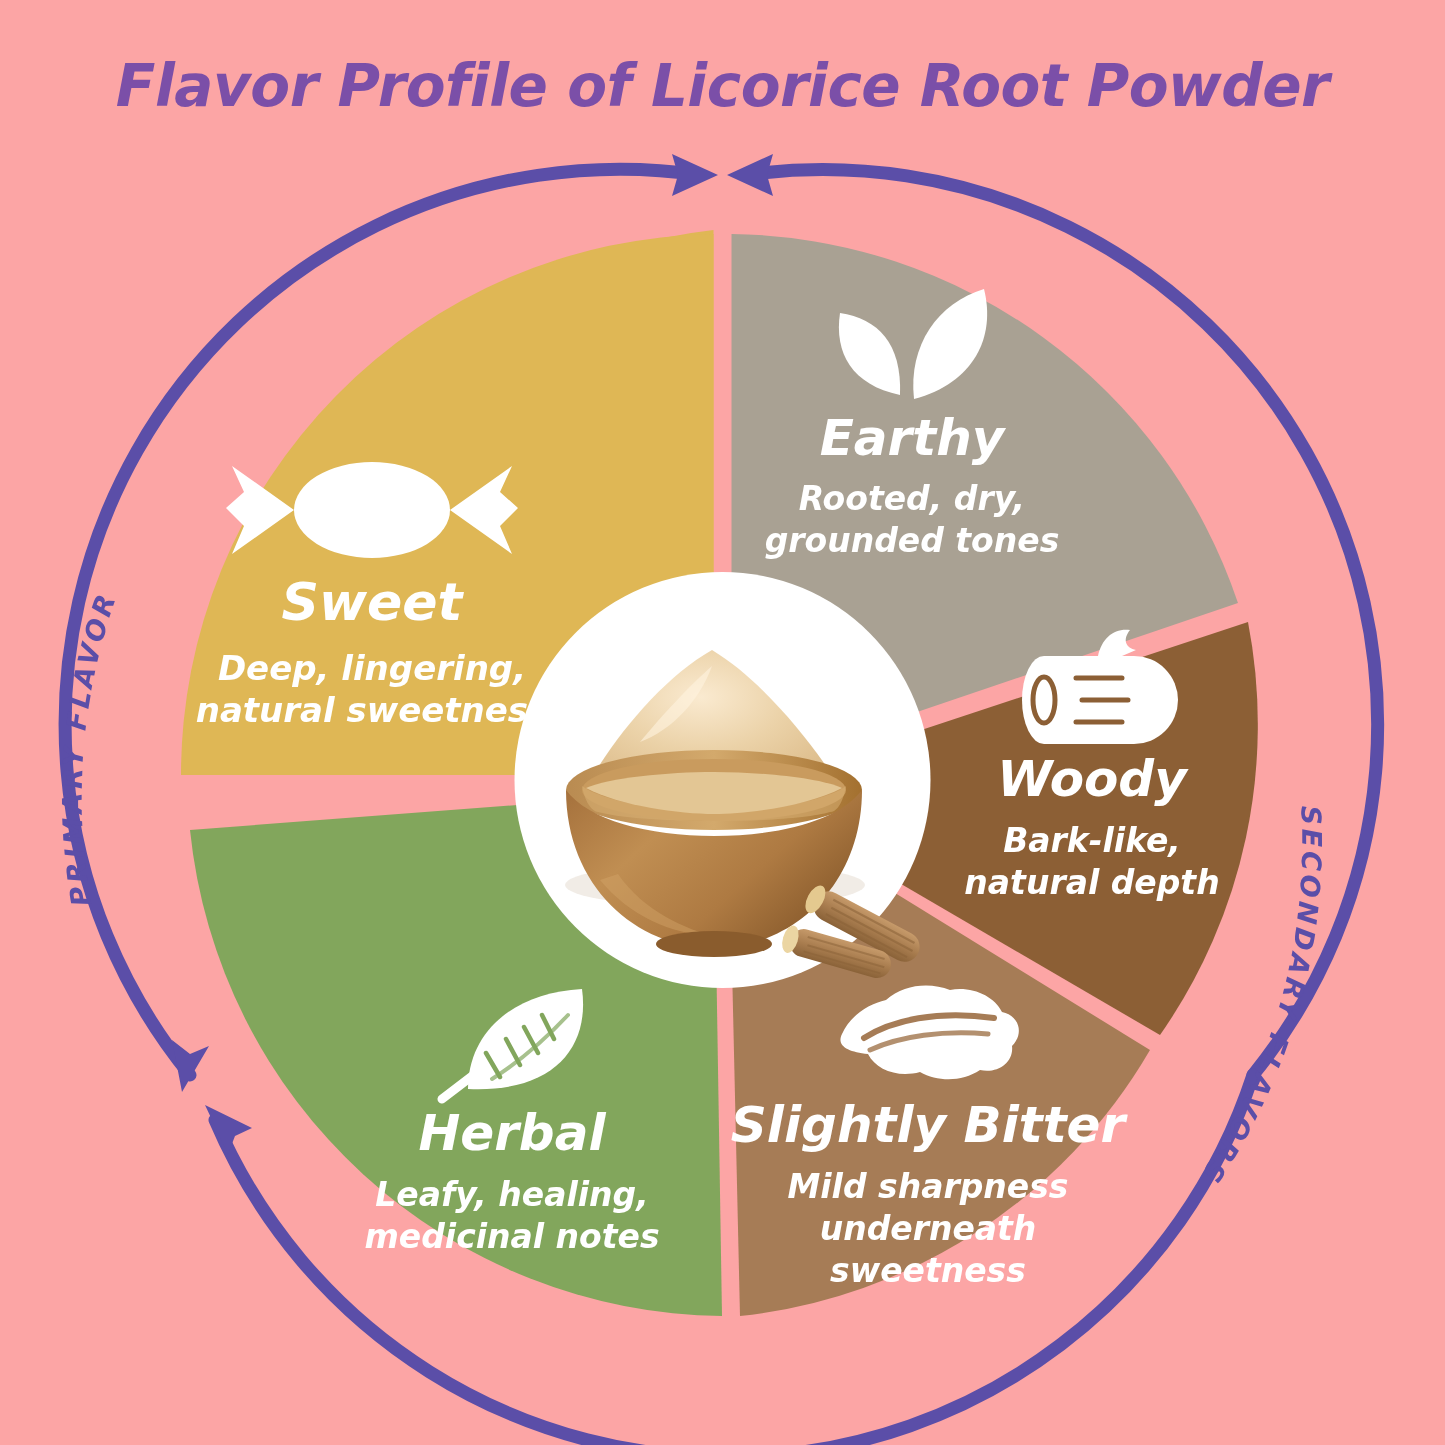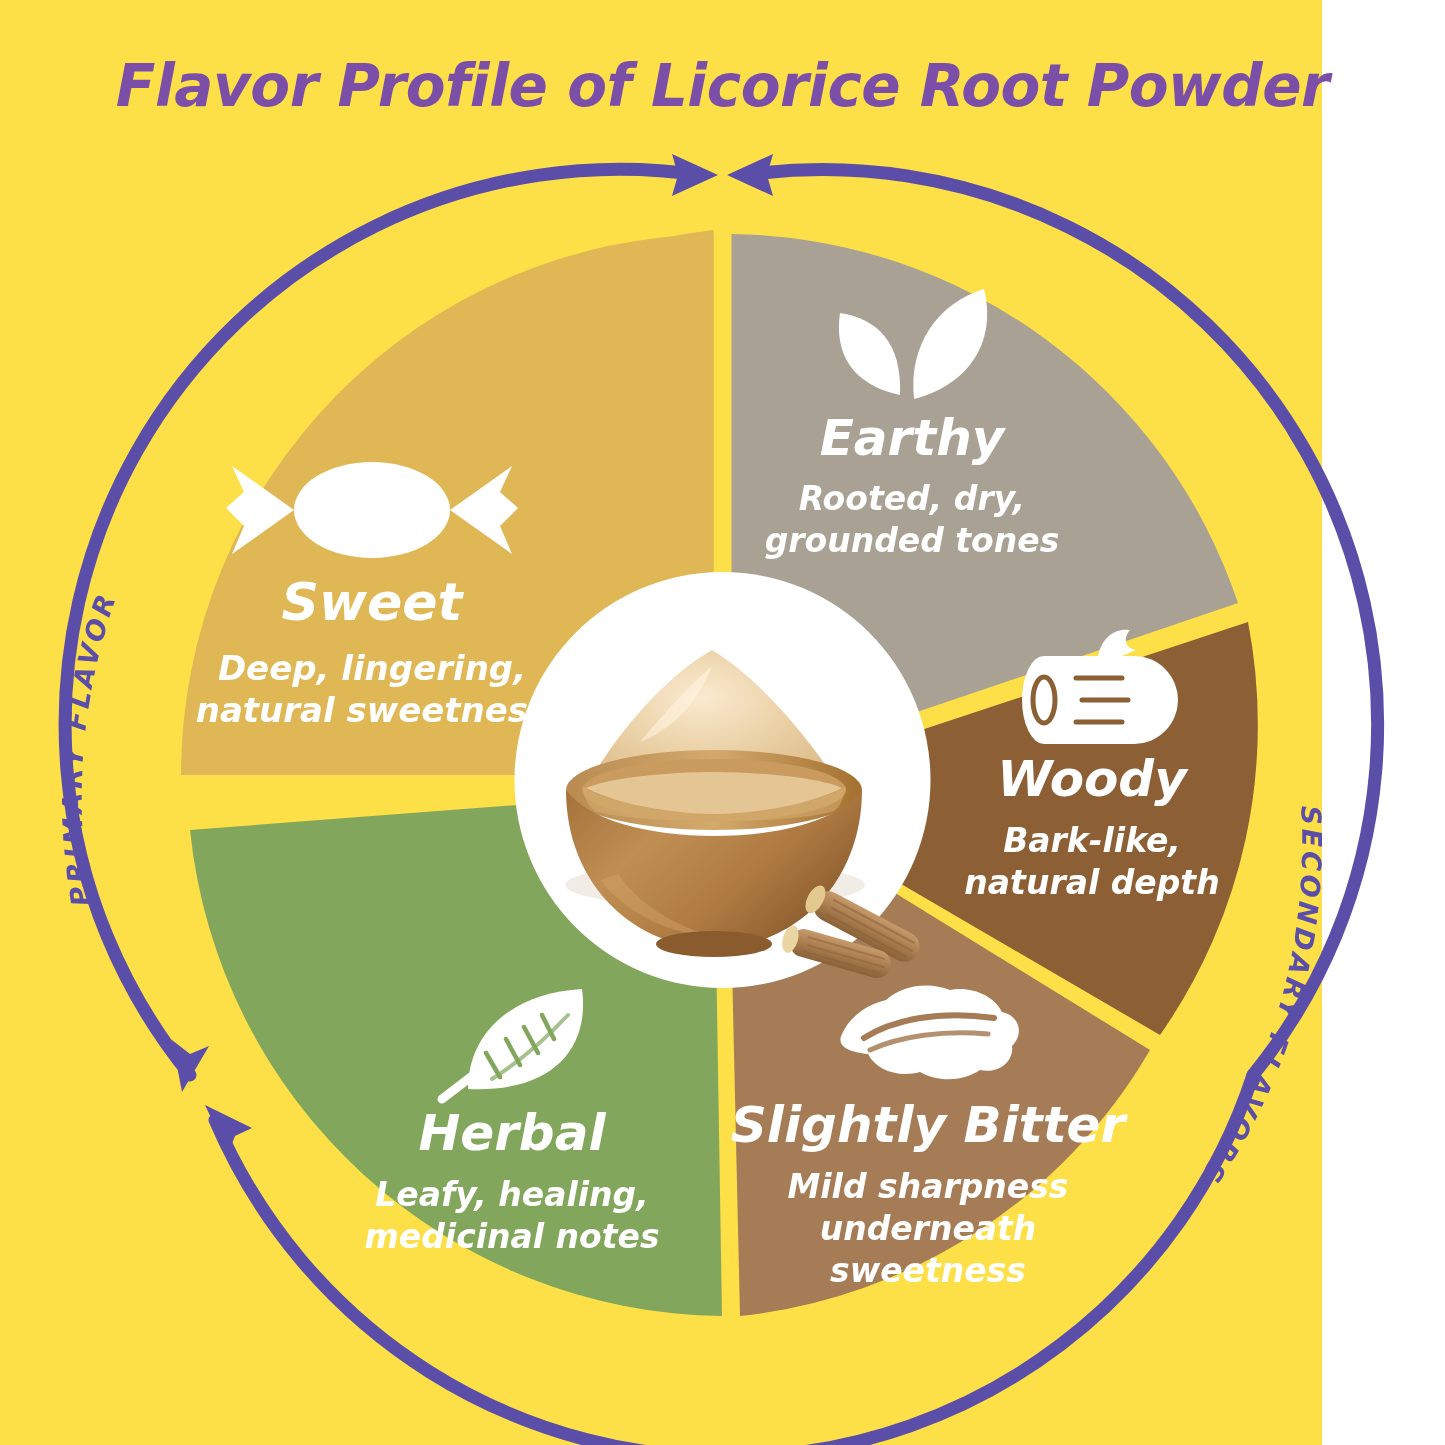--- a/index.html
+++ b/index.html
@@ -2,21 +2,21 @@
 <html><head>
 <meta charset="utf-8">
 <style>
   * { box-sizing: border-box; margin: 0; padding: 0; }
   html, body {
     width: 1445px; height: 1445px;
     background: #ffffff;
     font-family: "DejaVu Sans", sans-serif;
     overflow: hidden;
   }
-  #root { position: relative; width: 1322px; height: 1445px; background:#fde047; }
+  #root { position: relative; width: 1445px; height: 1445px; background:#fca5a5; }
 
   .title {
     position: absolute;
     top: 52px; left: 0; width: 1445px;
     text-align: center;
     font-family: "DejaVu Sans", sans-serif;
     font-size: 58px;
     font-weight: 700;
     font-style: italic;
     letter-spacing: -0.5px;

